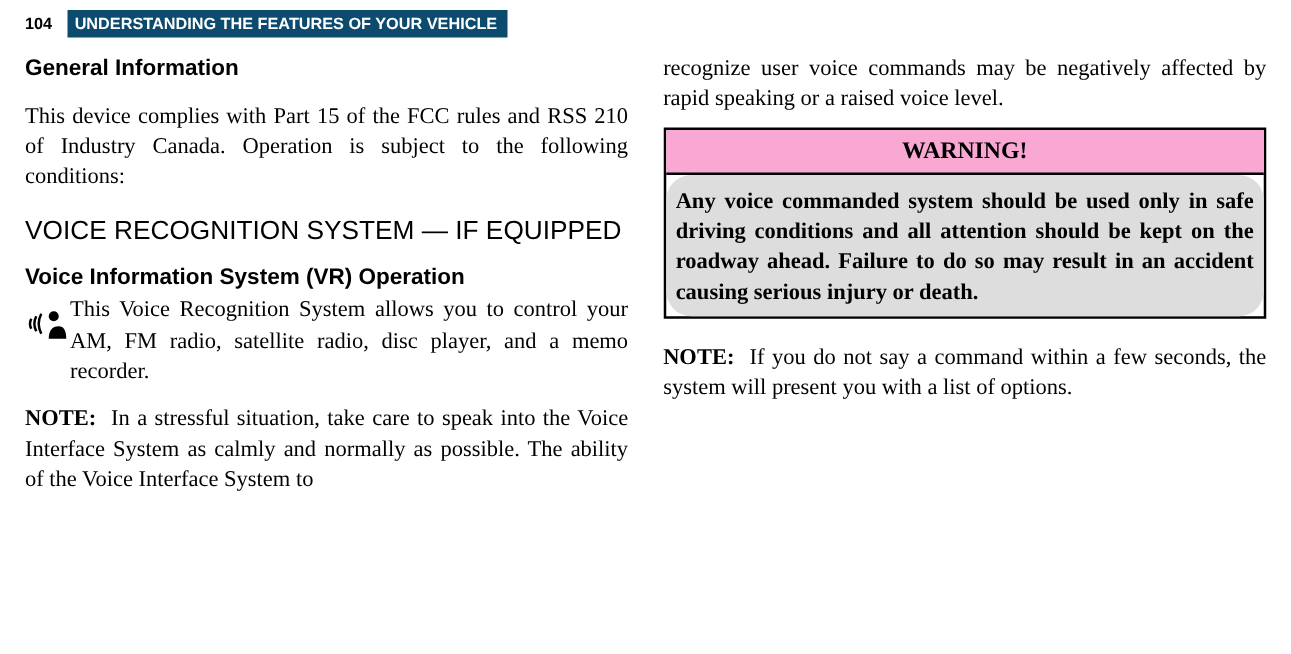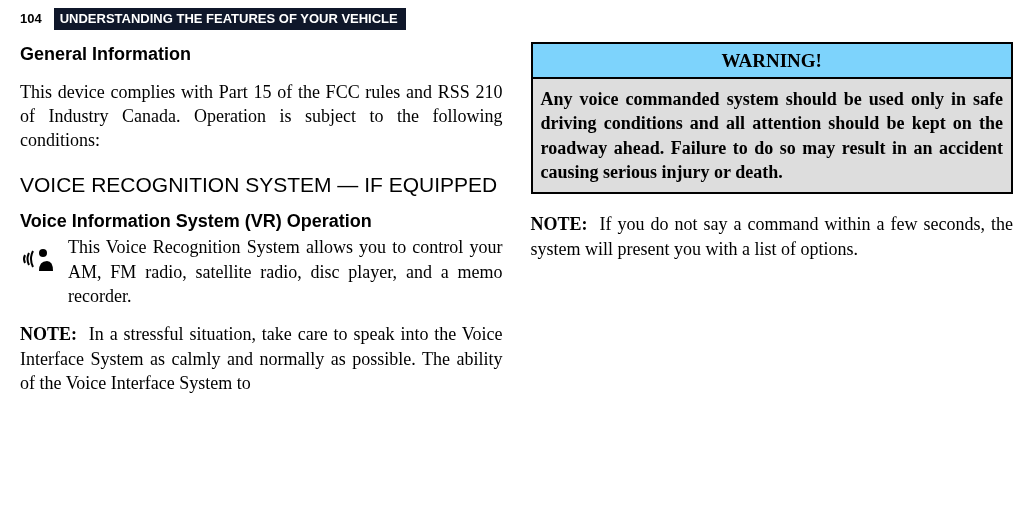--- a/index.html
+++ b/index.html
@@ -22,21 +22,21 @@
       align-items: center;
       font-family: Arial, Helvetica, sans-serif;
       font-weight: bold;
       font-size: 13px;
       margin-bottom: 12px;
     }
     .page-num {
       margin-right: 12px;
     }
     .header-title {
-      background: #0f172a;
+      background: #0c4a6e;
       color: #fff;
       padding: 2px 8px 2px 6px;
     }
     .columns {
       display: flex;
       gap: 28px;
     }
     .col {
       flex: 1;
       text-align: justify;
@@ -75,53 +75,53 @@
     }
     ul li::before {
       content: "•";
       position: absolute;
       left: 0;
       font-size: 18px;
     }
     .icon-row {
       display: flex;
       align-items: flex-start;
-      gap: 12px;
       margin-bottom: 14px;
     }
     .icon-row .icon {
       flex-shrink: 0;
       width: 36px;
       height: 36px;
       margin-top: 6px;
       display: flex;
       align-items: center;
       justify-content: center;
     }
     .icon-row .txt {
       text-align: justify;
     }
     .warning-box {
       border: 2px solid #000;
       margin-bottom: 18px;
     }
     .warning-title {
-      background: #7dd3fc;
+      background: #f9a8d4;
       text-align: center;
       font-weight: bold;
       font-size: 19px;
       padding: 4px 0;
       border-bottom: 2px solid #000;
     }
     .warning-body {
       background: #ddd;
       font-weight: bold;
       padding: 8px 8px;
       text-align: justify;
       line-height: 1.35;
+      border-radius: 20px;
     }
     .note-label {
       font-weight: bold;
     }
   </style>
 </head>
 <body>
 
 <div class="header-bar">
   <span class="page-num">104</span>
@@ -146,20 +146,21 @@
           <circle cx="22" cy="8" r="4" fill="#000"></circle>
           <path d="M18 26 Q18 16 26 16 Q32 16 32 26" fill="#000"></path>
         </svg>
       </div>
       <div class="txt">This Voice Recognition System allows you to control your AM, FM radio, satellite radio, disc player, and a memo recorder.</div>
     </div>
     <p><span class="note-label">NOTE:</span>&nbsp;&nbsp;<span>In a stressful situation, take care to speak into the Voice Interface System as calmly and normally as possible. The ability of the Voice Interface System to</span></p>
   </div>
 
   <div class="col">
+    <p>recognize user voice commands may be negatively affected by rapid speaking or a raised voice level.</p>
 
     <div class="warning-box">
       <div class="warning-title">WARNING!</div>
       <div class="warning-body">Any voice commanded system should be used only in safe driving conditions and all attention should be kept on the roadway ahead. Failure to do so may result in an accident causing serious injury or death.</div>
     </div>
 
 
     <p><span class="note-label">NOTE:</span>&nbsp;&nbsp;<span>If you do not say a command within a few seconds, the system will present you with a list of options.</span></p>
 
   </div>

